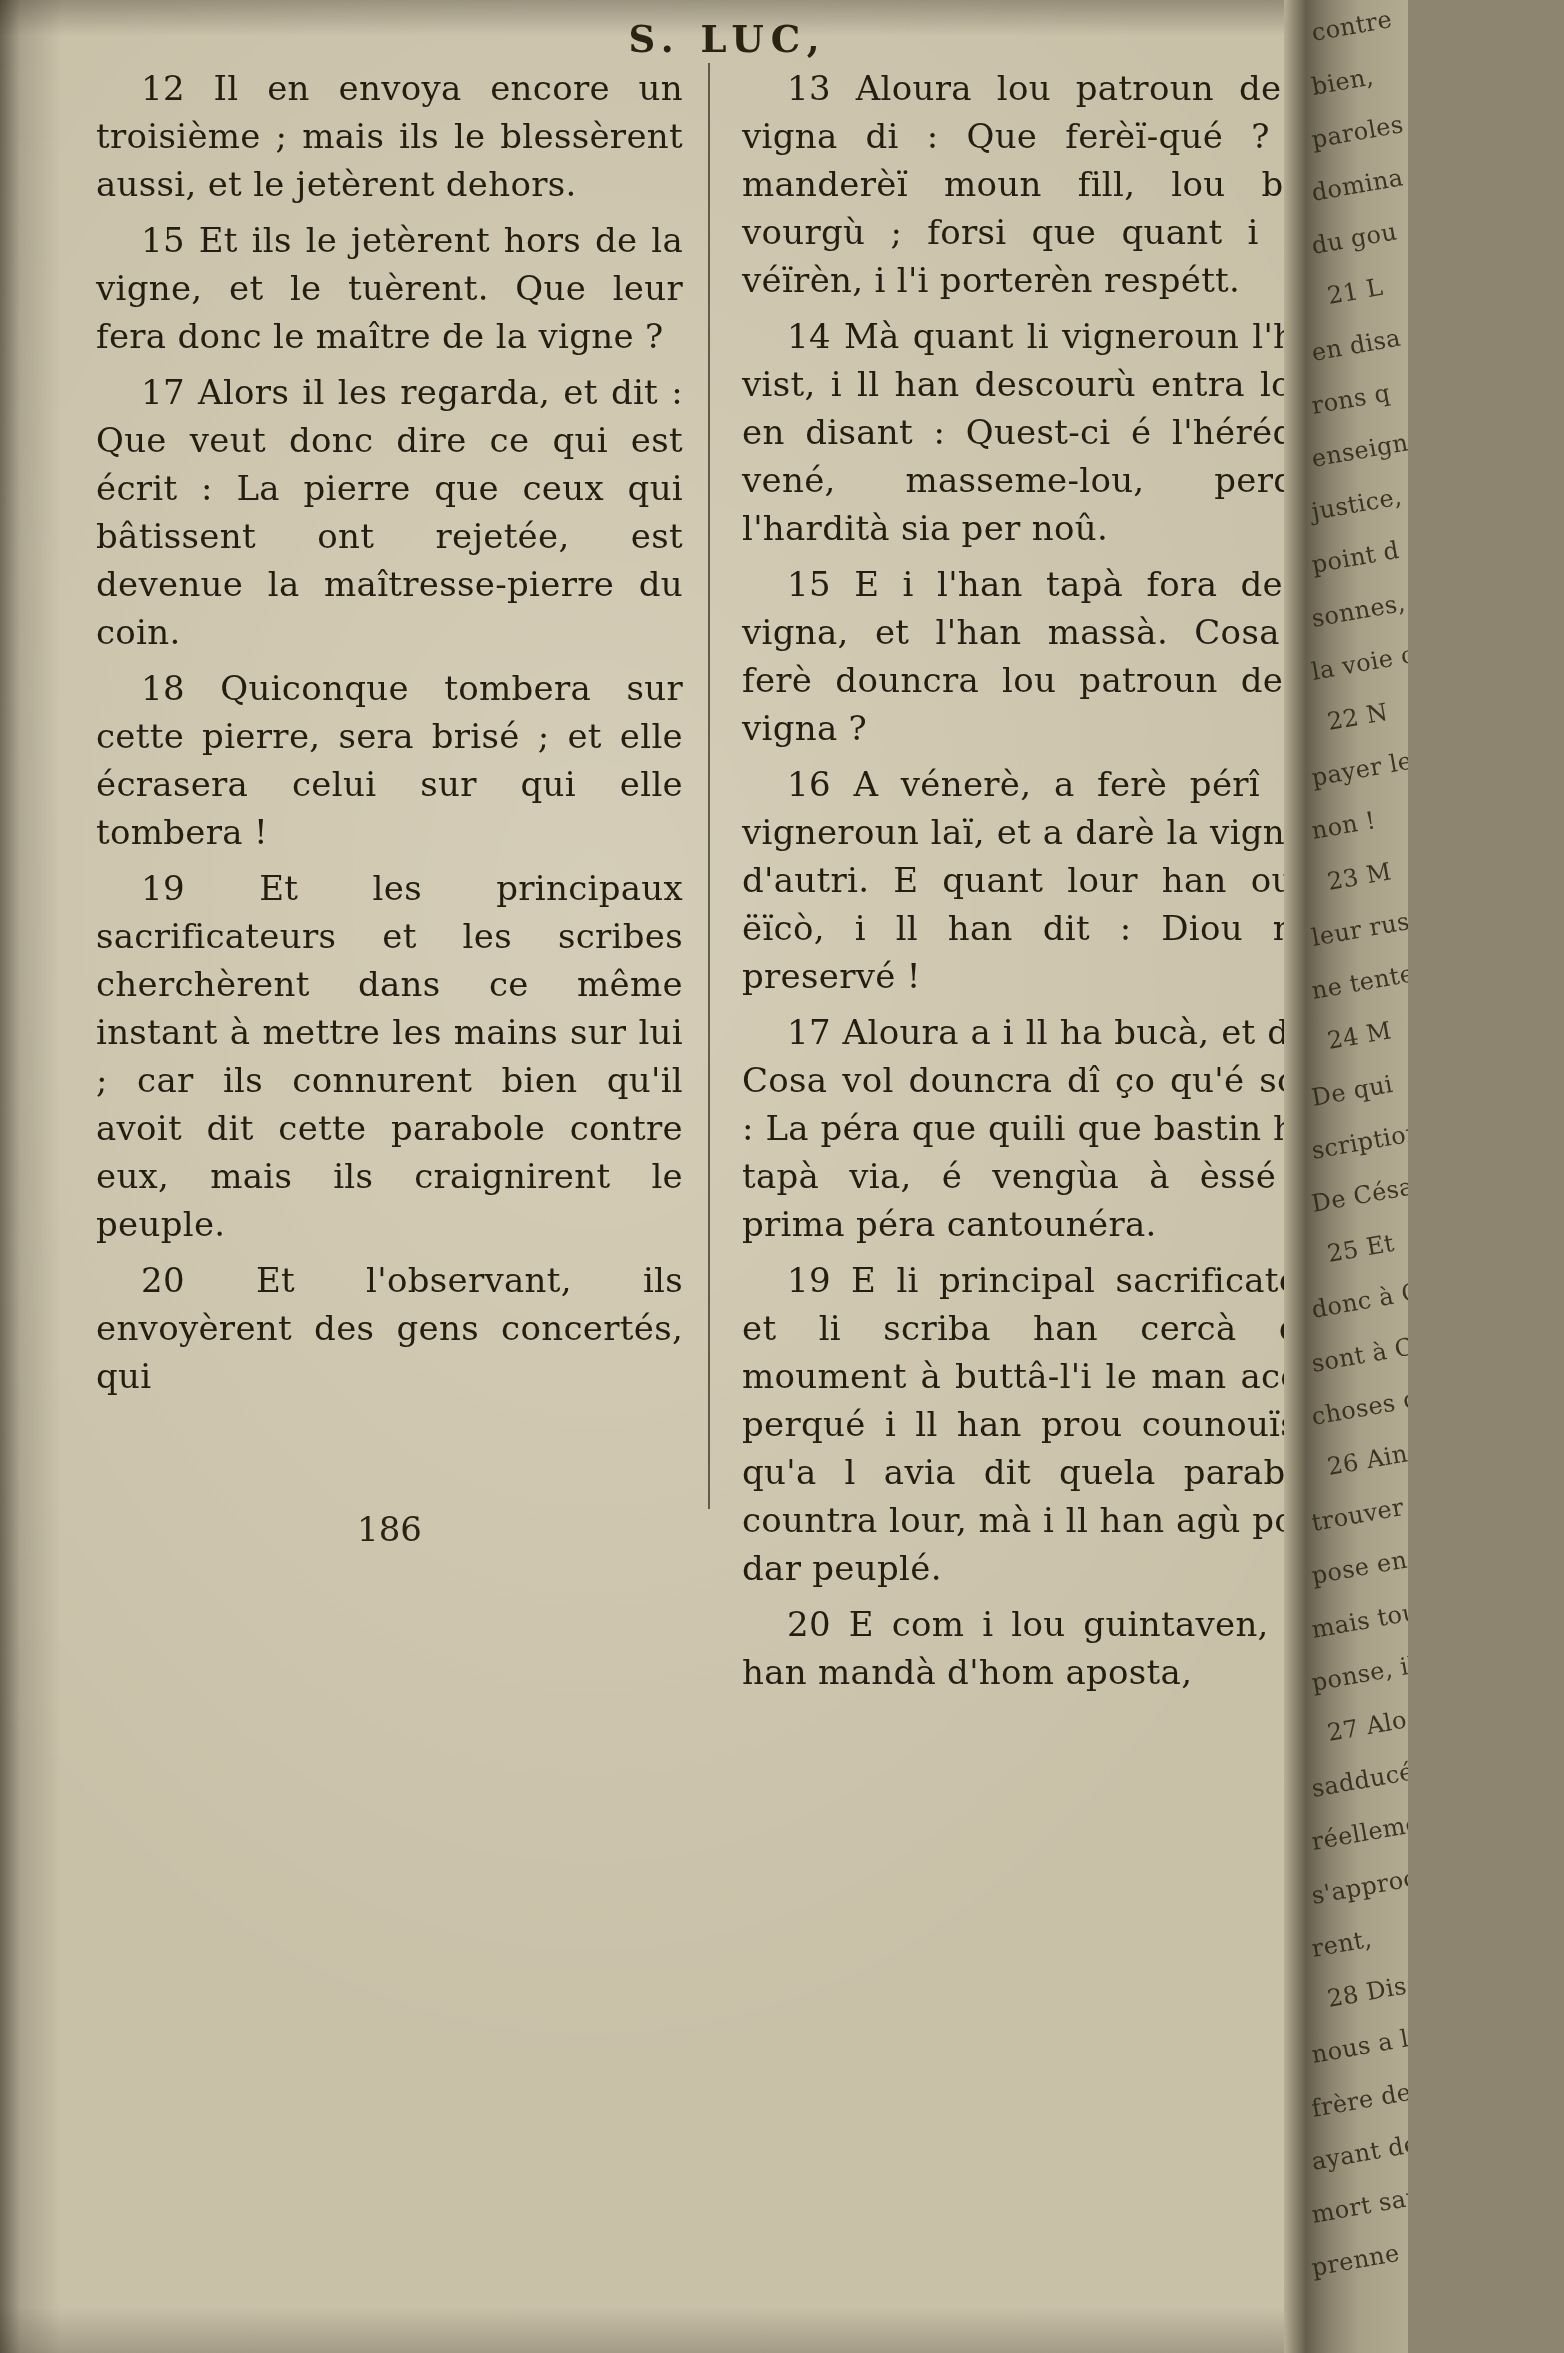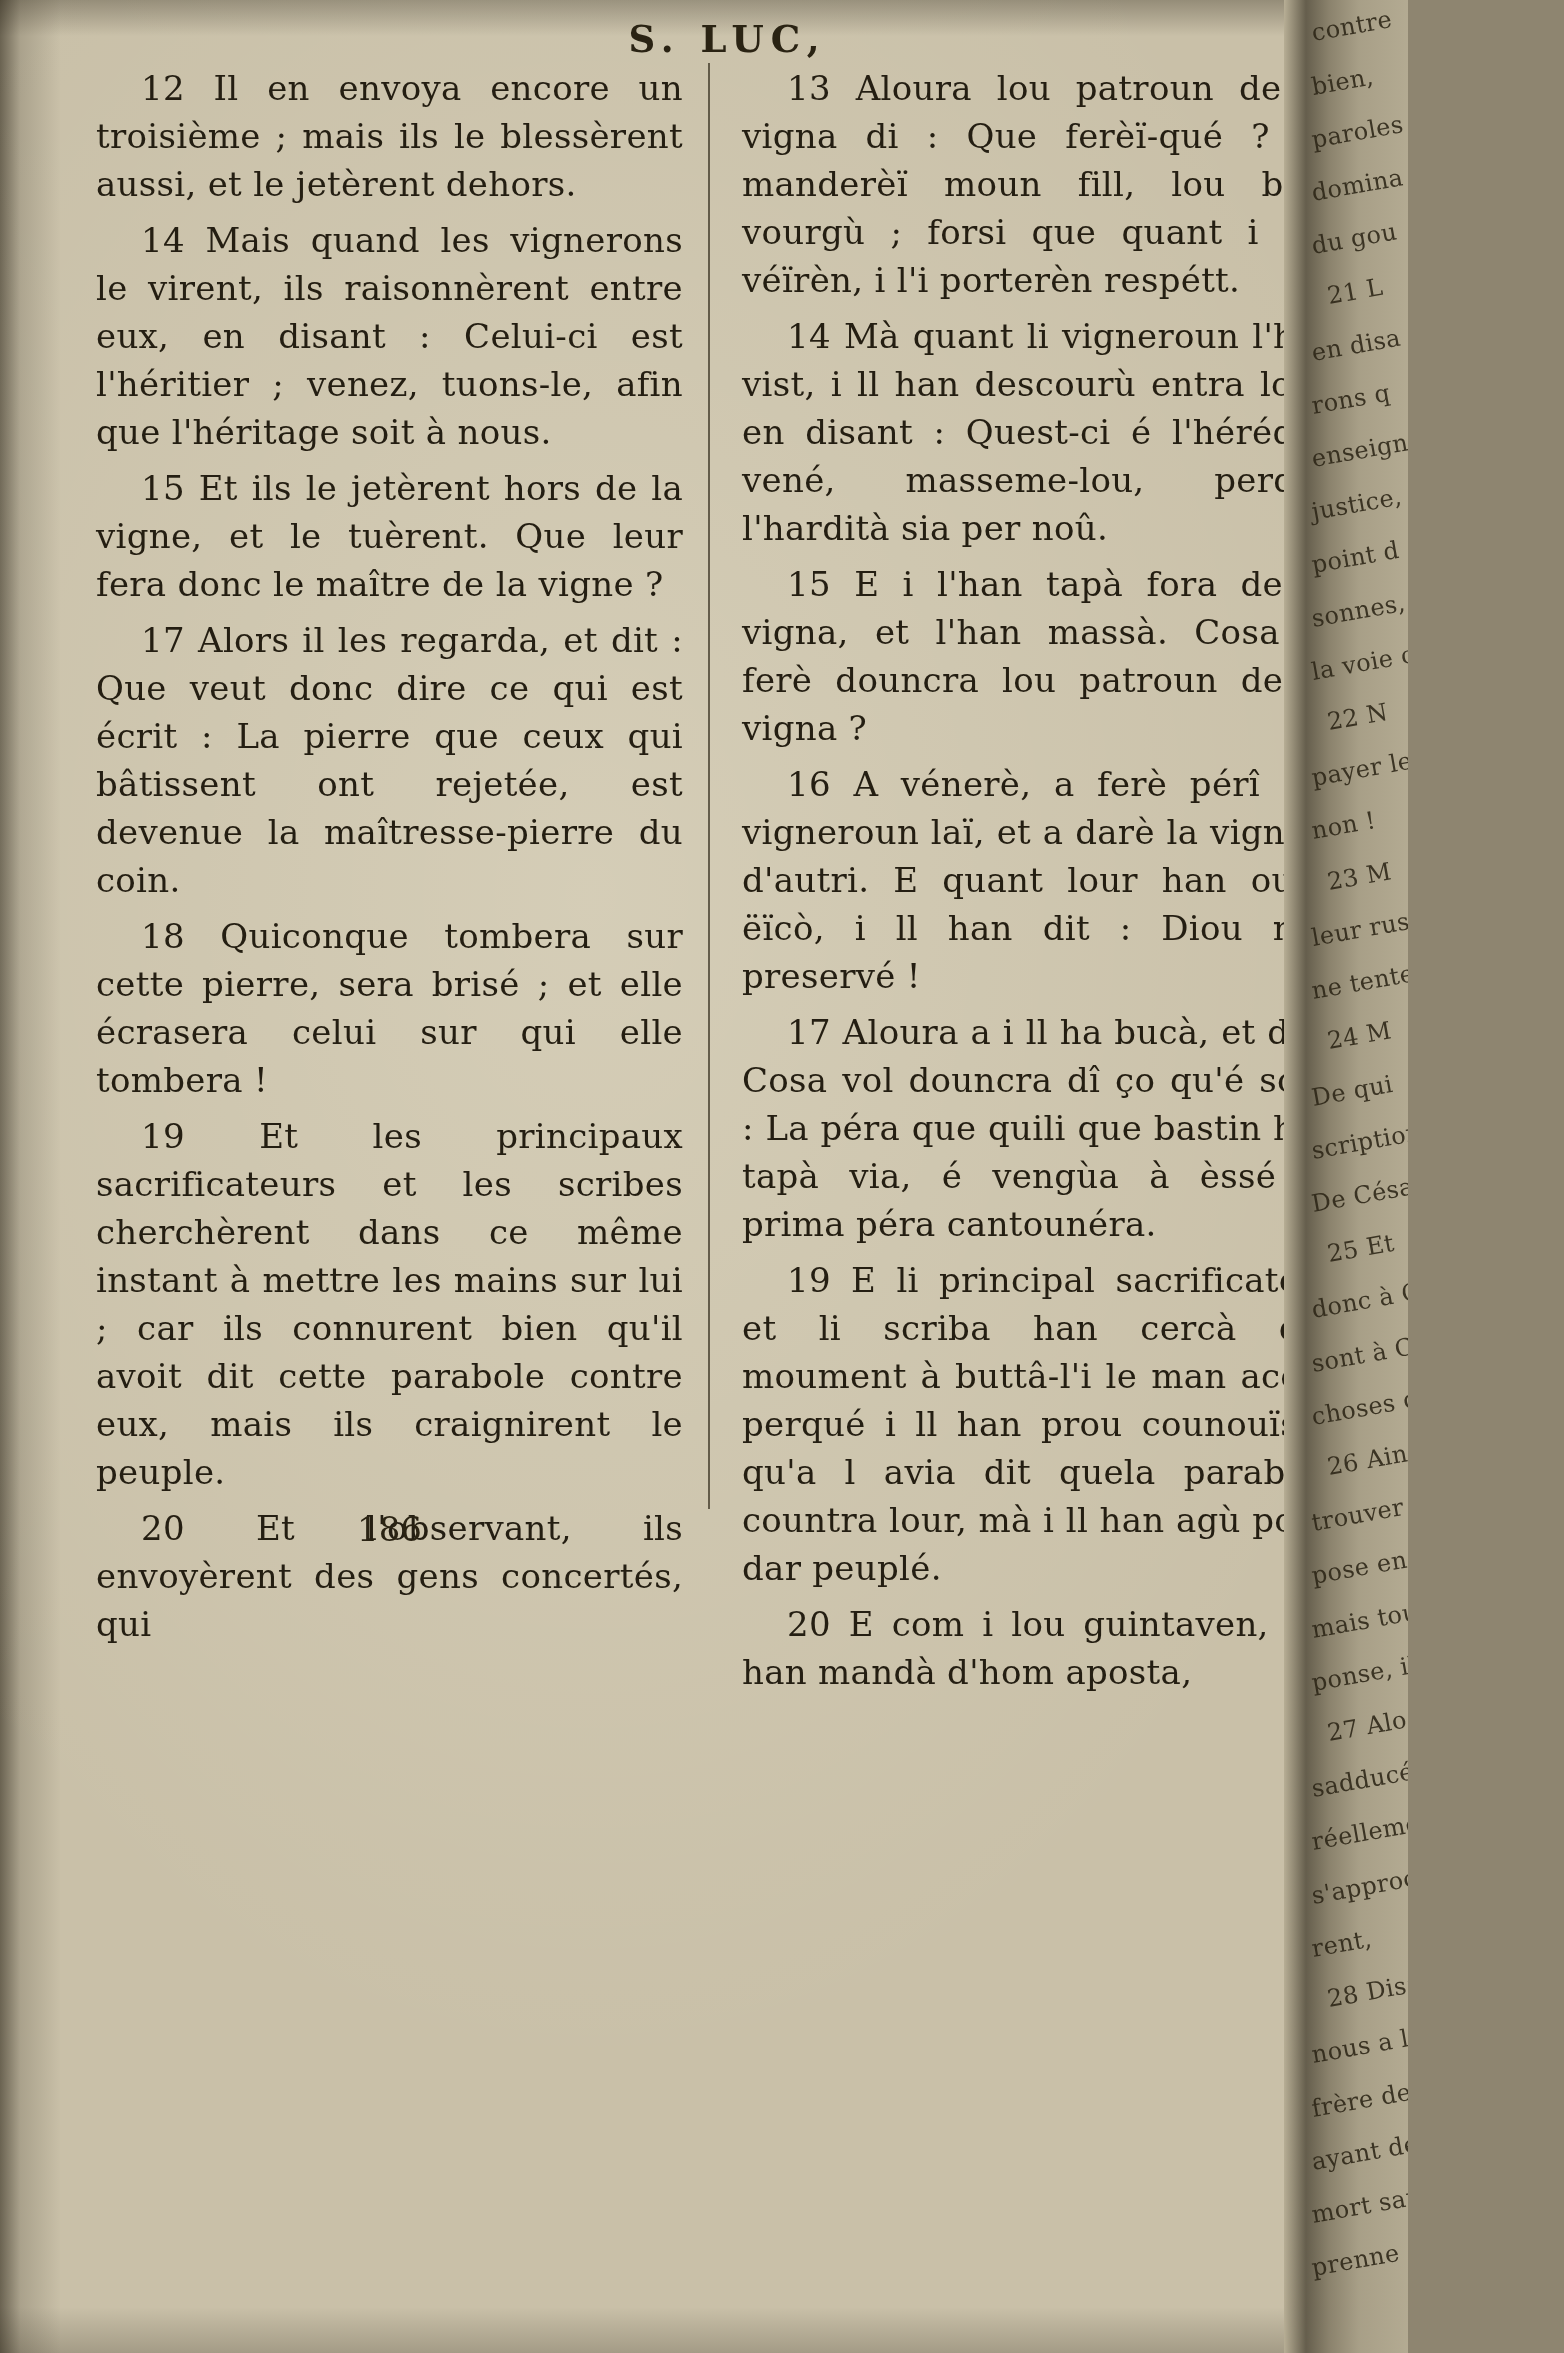--- a/index.html
+++ b/index.html
@@ -67,21 +67,20 @@
 </style>
 </head>
 <body>
 
 <div class="page">
 
   <div class="header">S. LUC,</div>
 
   <div class="col col-left" lang="fr">
       <p class="verse"><span class="vnum">12</span> Il en envoya encore un troisième ; mais ils le blessèrent aussi, et le jetèrent dehors.</p>
-      <p class="verse"><span class="vnum">14</span> Mais quand les vignerons le virent, ils raisonnèrent entre eux, en disant : Celui-ci est l'héritier ; venez, tuons-le, afin que l'héritage soit à nous.</p>
       <p class="verse"><span class="vnum">15</span> Et ils le jetèrent hors de la vigne, et le tuèrent. Que leur fera donc le maître de la vigne ?</p>
       <p class="verse"><span class="vnum">17</span> Alors il les regarda, et dit : Que veut donc dire ce qui est écrit : La pierre que ceux qui bâtissent ont rejetée, est devenue la maîtresse-pierre du coin.</p>
       <p class="verse"><span class="vnum">18</span> Quiconque tombera sur cette pierre, sera brisé ; et elle écrasera celui sur qui elle tombera !</p>
       <p class="verse"><span class="vnum">19</span> Et les principaux sacrificateurs et les scribes cherchèrent dans ce même instant à mettre les mains sur lui ; car ils connurent bien qu'il avoit dit cette parabole contre eux, mais ils craignirent le peuple.</p>
       <p class="verse"><span class="vnum">20</span> Et l'observant, ils envoyèrent des gens concertés, qui</p>
     </div>
 
   <div class="divider"></div>
 
   <div class="col col-right">

